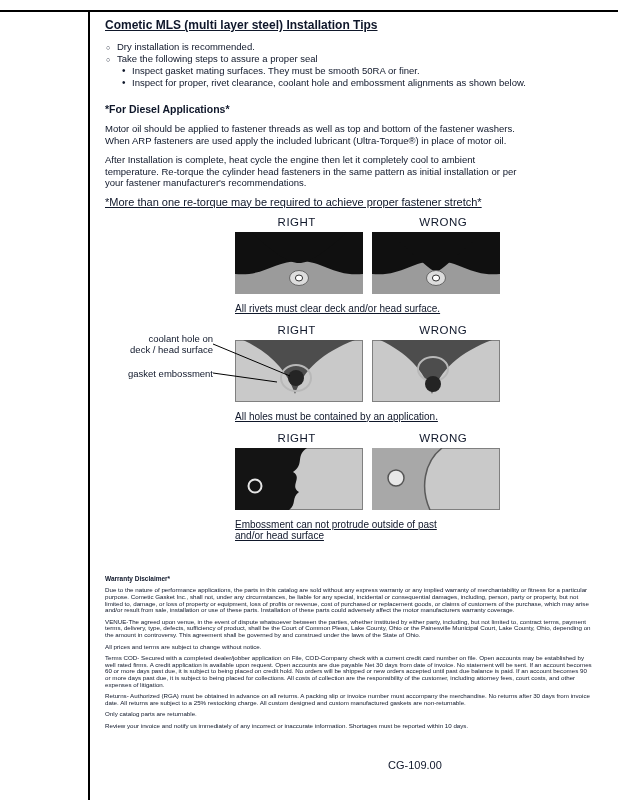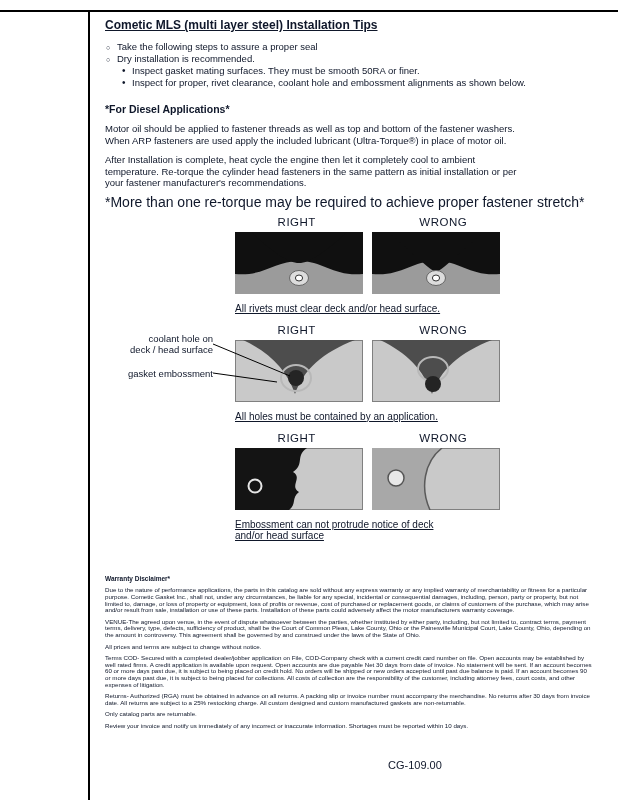--- a/index.html
+++ b/index.html
@@ -15,21 +15,21 @@
   .title { font-size:12px; font-weight:bold; text-decoration:underline; margin:0 0 9px 0; }
 
   ul.tips { margin:0; padding:0; list-style:none; }
   li.tip { font-size:9.5px; line-height:12px; padding-left:12px; position:relative; }
   li.tip::before { content:"○"; position:absolute; left:1px; top:1px; font-size:7px; }
   li.subtip { font-size:9.5px; line-height:12px; padding-left:27px; position:relative; }
   li.subtip::before { content:"•"; position:absolute; left:17px; top:0; font-size:10px; }
 
   .diesel-heading { font-size:10.5px; font-weight:bold; margin:14px 0 8px 0; }
   .para { font-size:9.5px; line-height:11.5px; margin:0 0 8px 0; width:420px; }
-  .note { font-size:14px; line-height:11px; margin:6px 0 0 0; }
+  .note { font-size:11px; line-height:11px; margin:6px 0 0 0;text-decoration:underline; }
 
   .diagrams { margin:8px 0 0 130px; width:270px; }
   .diag-row { margin-bottom:10px; }
   .hdrs { display:flex; gap:23px; height:14px; }
   .hdr { width:128px; text-align:center; font-size:11.5px; letter-spacing:0.5px; }
   .panels { display:flex; gap:9px; margin-top:2px; }
   svg.panel { display:block; width:128px; height:62px; }
   .caption { font-size:10px; line-height:11px; margin-top:9px;text-decoration:underline; }
   .row3 .caption { width:215px; }
 
@@ -49,22 +49,22 @@
 <body>
 
 <div class="page">
   <div class="top-rule"></div>
   <div class="left-rule"></div>
 
   <div class="content">
     <h1 class="title">Cometic MLS (multi layer steel) Installation Tips</h1>
 
     <ul class="tips">
+      <li class="tip">Dry installation is recommended.</li>
       <li class="tip">Take the following steps to assure a proper seal</li>
-      <li class="tip">Dry installation is recommended.</li>
       <li class="subtip">Inspect gasket mating surfaces.  They must be smooth 50RA or finer.</li>
       <li class="subtip">Inspect for proper, rivet clearance, coolant hole and embossment alignments as shown below.</li>
     </ul>
 
     <h2 class="diesel-heading">*For Diesel Applications*</h2>
     <p class="para">Motor oil should be applied to fastener threads as well as top and bottom of the fastener washers. When ARP fasteners are used apply the included lubricant (Ultra-Torque®) in place of motor oil.</p>
     <p class="para">After Installation is complete, heat cycle the engine then let it completely cool to ambient temperature. Re-torque the cylinder head fasteners in the same pattern as initial installation or per your fastener manufacturer's recommendations.</p>
     <p class="note">*More than one re-torque may be required to achieve proper fastener stretch*</p>
 
     <div class="diagrams">
@@ -136,21 +136,21 @@
             <path d="M0,0 L72,0 C60,8 70,16 58,24 C68,30 54,38 64,44 C56,50 62,56 54,62 L0,62 Z" fill="#141414"></path>
             <circle cx="20" cy="38" r="6.5" fill="none" stroke="#e6e6e6" stroke-width="2"></circle>
           </svg>
           <svg class="panel" viewBox="0 0 128 62" xmlns="http://www.w3.org/2000/svg">
             <rect x="0.5" y="0.5" width="127" height="61" fill="#c9c9c9" stroke="#808080" stroke-width="1"></rect>
             <path d="M0,0 L70,0 C52,14 48,40 58,62 L0,62 Z" fill="#a8a8a8"></path>
             <path d="M70,0 C52,14 48,40 58,62" fill="none" stroke="#5a5a5a" stroke-width="1.5"></path>
             <circle cx="24" cy="30" r="8" fill="#e8e8e8" stroke="#555" stroke-width="1.5"></circle>
           </svg>
         </div>
-        <div class="caption">Embossment can not protrude notice of deck and/or head surface</div>
+        <div class="caption">Embossment can not protrude outside of past and/or head surface</div>
       </div>
 
     </div>
   </div>
 
   <div class="legal">
     <div class="legal-heading">Warranty Disclaimer*</div>
     <p>Due to the nature of performance applications, the parts in this catalog are sold without any express warranty or any implied warranty of merchantability or fitness for a particular purpose.  Cometic Gasket Inc., shall not, under any circumstances, be liable for any special, incidental or consequential damages, including, person, party or property, but not limited to, damage, or loss of property or equipment, loss of profits or revenue, cost of purchased or replacement goods, or claims of customers of the purchase, which may arise and/or result from sale, installation or use of these parts.  Installation of these parts could adversely affect the motor manufacturers warranty coverage.</p>
     <p>VENUE-The agreed upon venue, in the event of dispute whatsoever between the parties, whether instituted by either party, including, but not limited to, contract terms, payment terms, delivery, type, defects, sufficiency of product, shall be the Court of Common Pleas, Lake County, Ohio or the Painesville Municipal Court, Lake County, Ohio, depending on the amount in controversy.  This agreement shall be governed by and construed under the laws of the State of Ohio.</p>
     <p>All prices and terms are subject to change without notice.</p>

